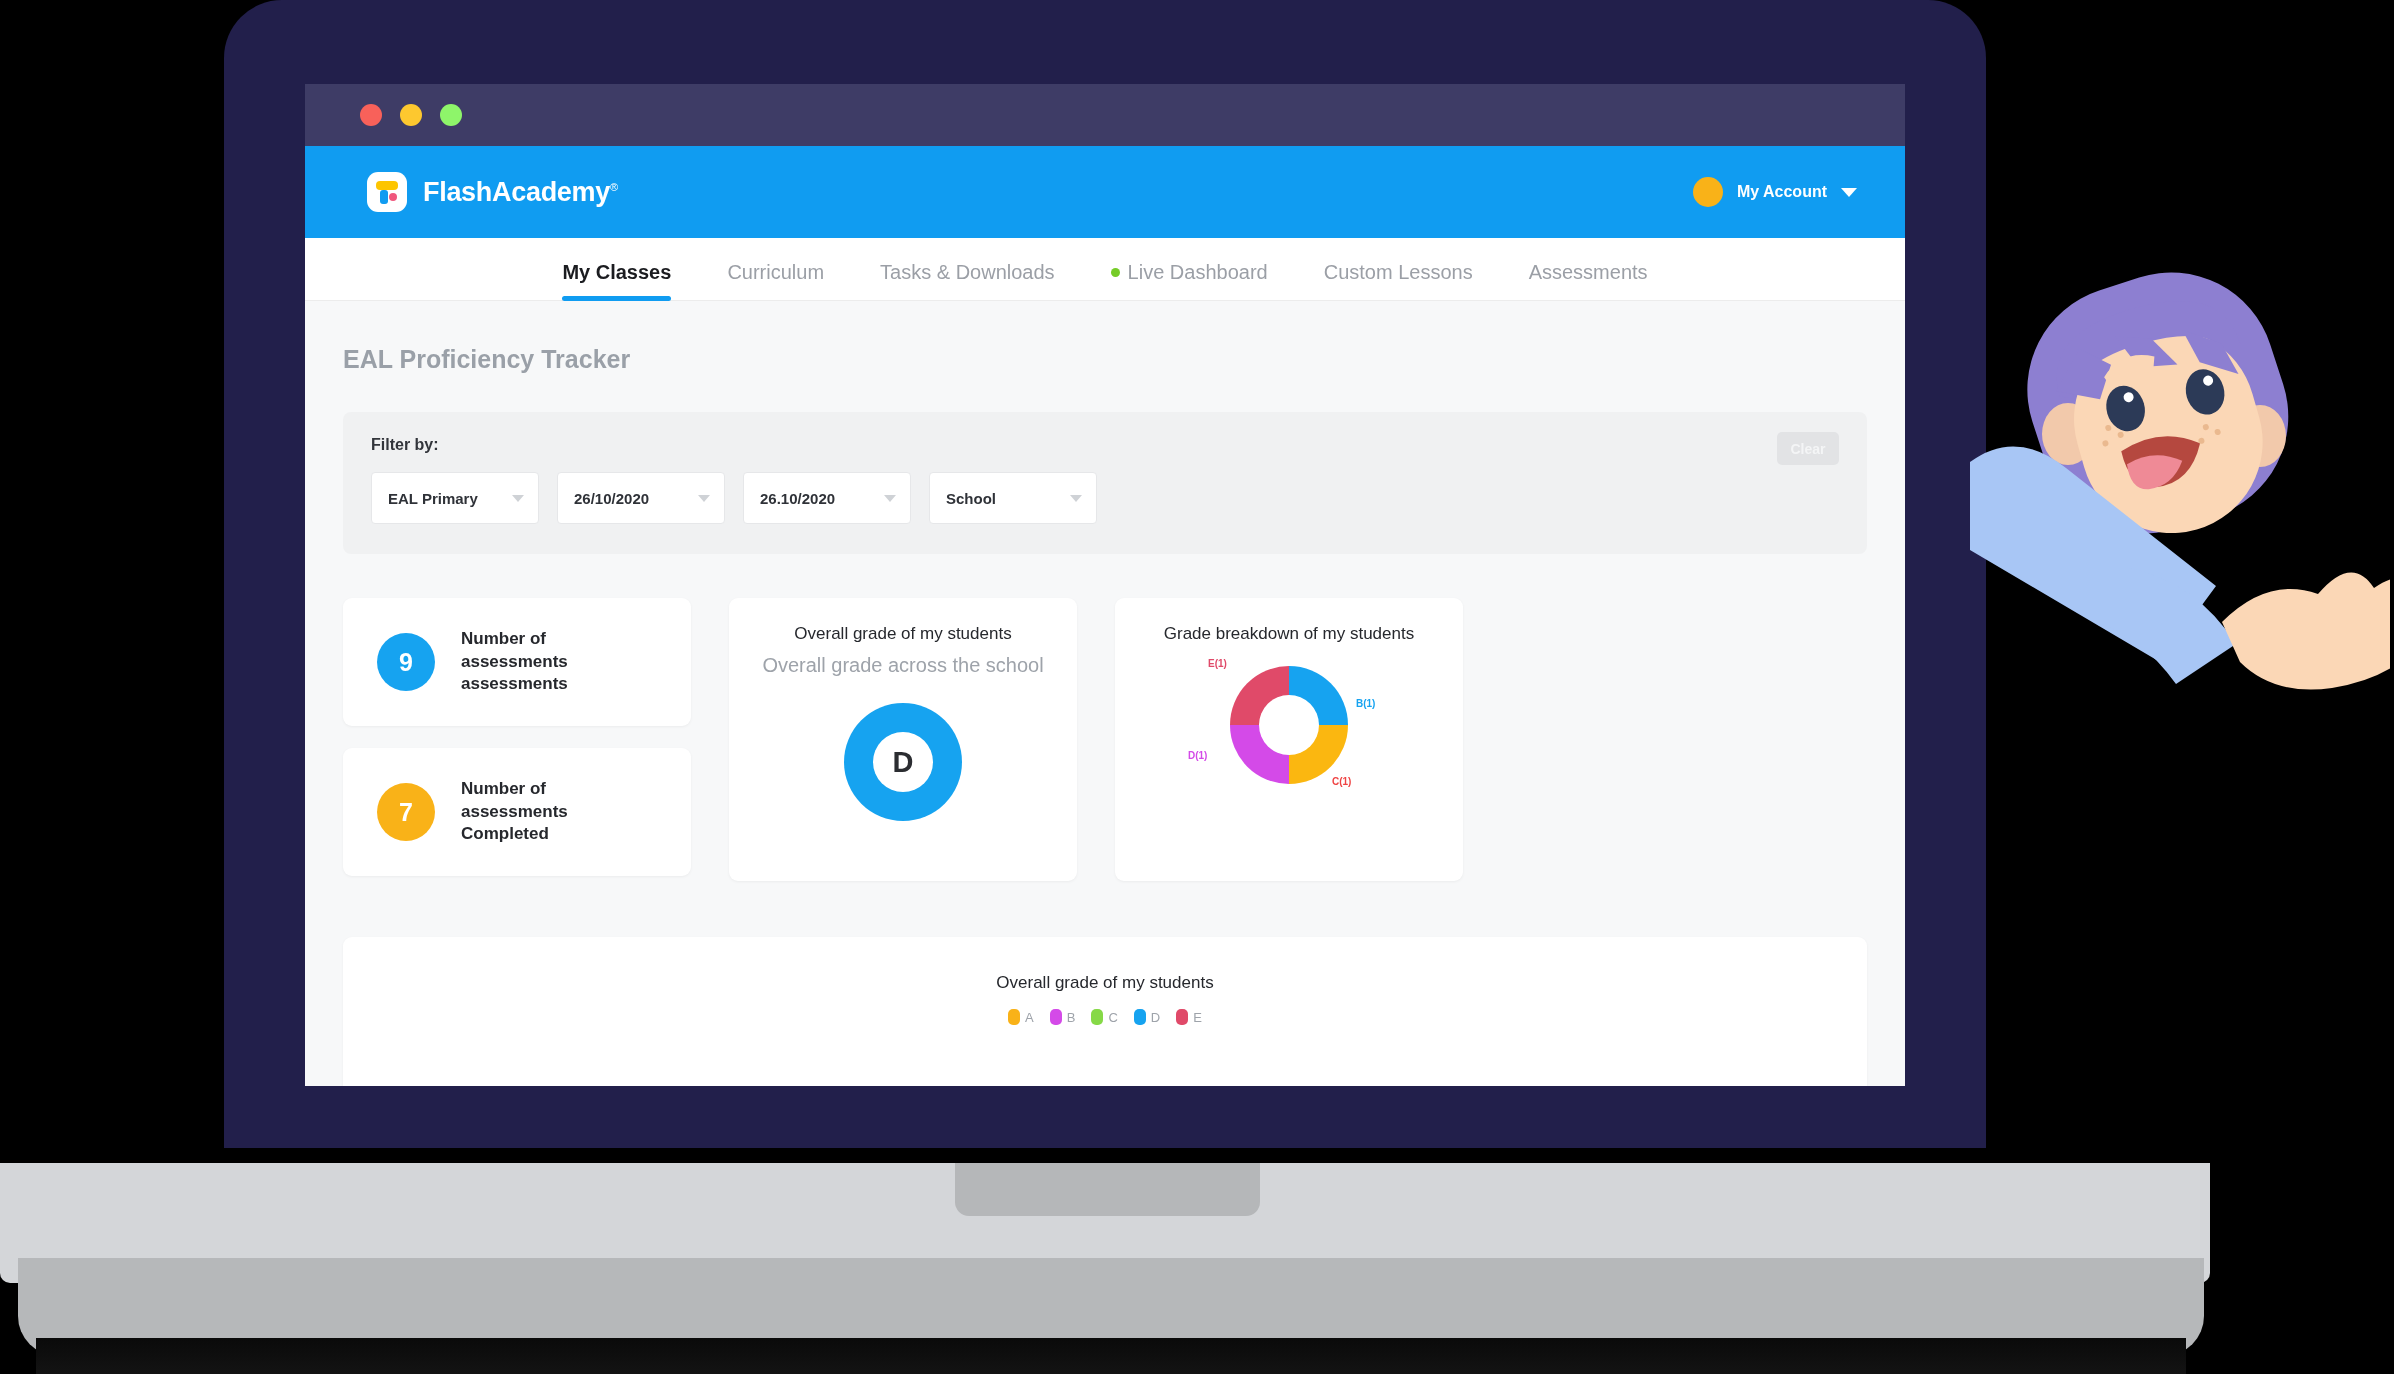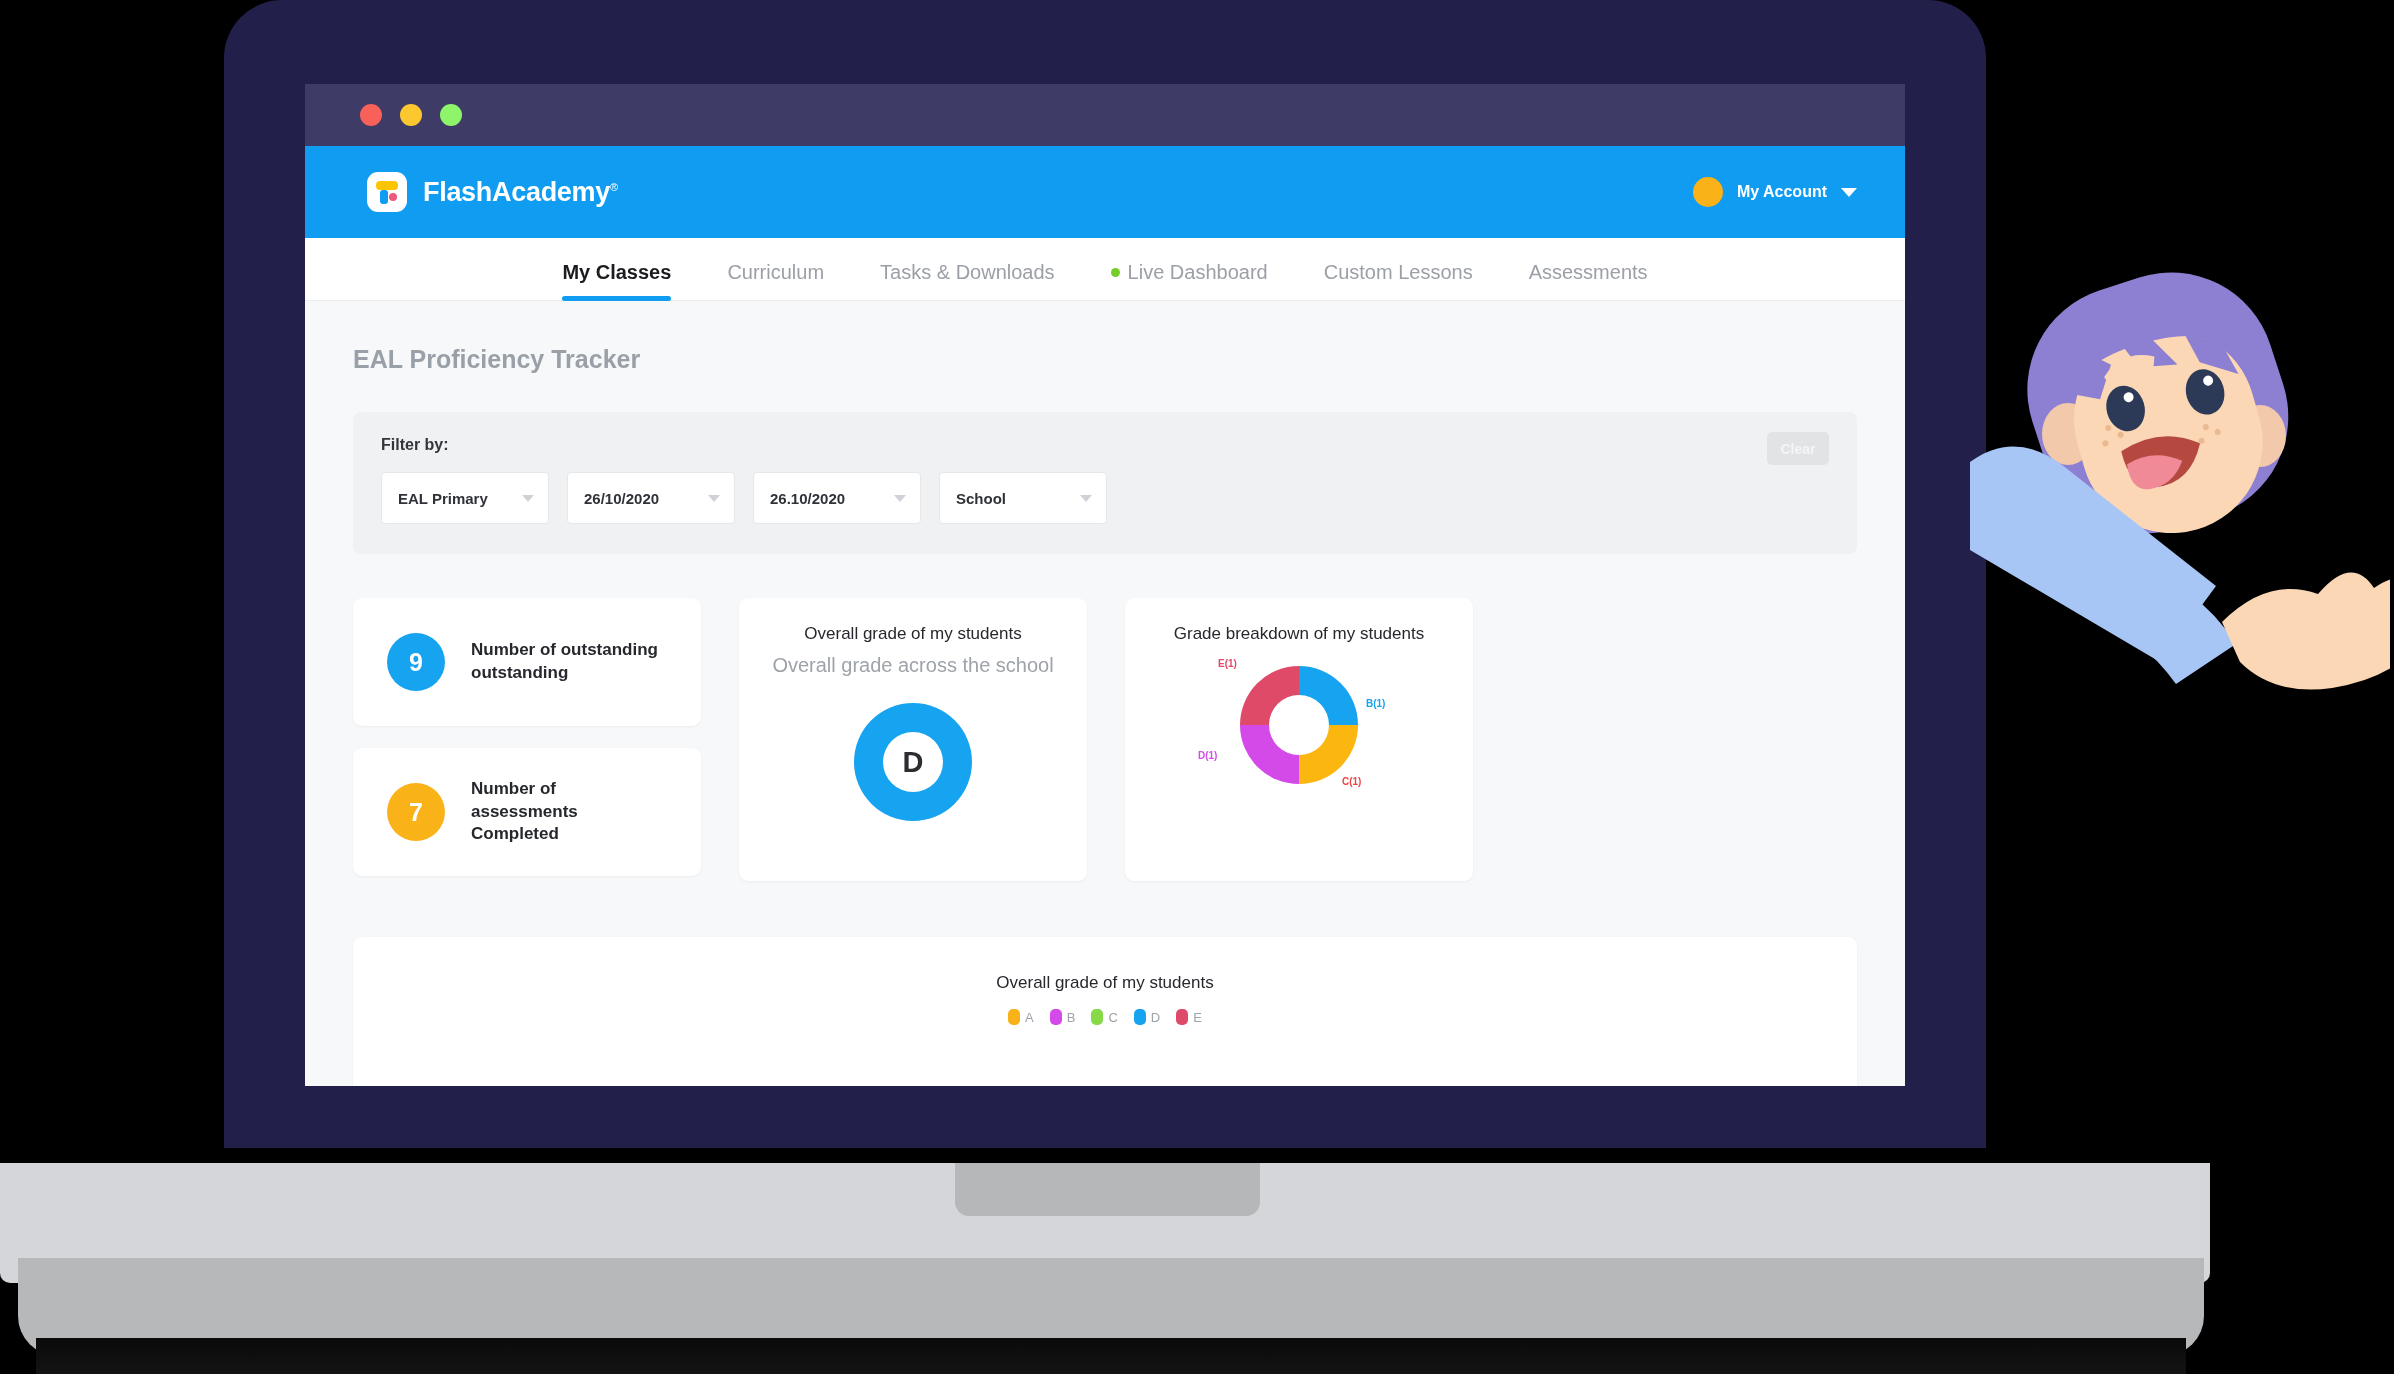--- a/index.html
+++ b/index.html
@@ -46,21 +46,21 @@
   
   .tabbar{height:62px;background:#fff;display:flex;align-items:flex-end;justify-content:center;
           gap:0;border-bottom:1px solid #ececec;}
   .tab{position:relative;padding:0 28px 16px;font-size:20px;color:#9b9fa6;display:flex;align-items:center;gap:8px;
        white-space:nowrap;}
   .tab.active{color:#1b1c20;font-weight:700;}
   .tab.active .underline{position:absolute;left:28px;right:28px;bottom:-1px;height:5px;background:#109cf1;border-radius:3px;}
   .livedot{width:9px;height:9px;border-radius:50%;background:#76cc28;display:inline-block;}
 
   
-  .page{padding:44px 48px 0;box-sizing:border-box;}
+  .page{padding:44px 38px 0;box-sizing:border-box;}
   .page-title{font-size:25px;color:#9aa0a8;font-weight:600;margin:0 0 38px;}
 
   .filter-card{background:#f0f1f2;border-radius:8px;padding:24px 28px 30px;position:relative;}
   .filter-label{font-size:16px;color:#32353b;font-weight:600;margin-bottom:18px;}
   .filter-row{display:flex;gap:18px;}
   .select{width:168px;height:52px;background:#fff;border:1px solid #e6e7e9;border-radius:4px;
           display:flex;align-items:center;justify-content:space-between;padding:0 14px 0 16px;box-sizing:border-box;}
   .select span{font-size:15px;color:#2f3238;font-weight:600;}
   .caret{width:0;height:0;border-left:6px solid transparent;border-right:6px solid transparent;
          border-top:7px solid #cfd2d6;}
@@ -182,21 +182,21 @@
           </div>
         </div>
         <button class="clear-btn">Clear</button>
       </div>
 
       <div class="cards">
 
         <div class="col-stats">
           <div class="stat-card">
             <div class="stat-circle" id="sc0" style="background: rgb(22, 163, 240);">9</div>
-            <div class="stat-text">Number of outstanding outstanding</div>
+            <div class="stat-text">Number of assessments assessments</div>
           </div>
           <div class="stat-card">
             <div class="stat-circle" id="sc1" style="background: rgb(249, 178, 24);">7</div>
             <div class="stat-text">Number of assessments Completed</div>
           </div>
         </div>
 
         <div class="chart-card">
           <div class="chart-title">Overall grade of my students</div>
           <div class="chart-sub">Overall grade across the school</div>

